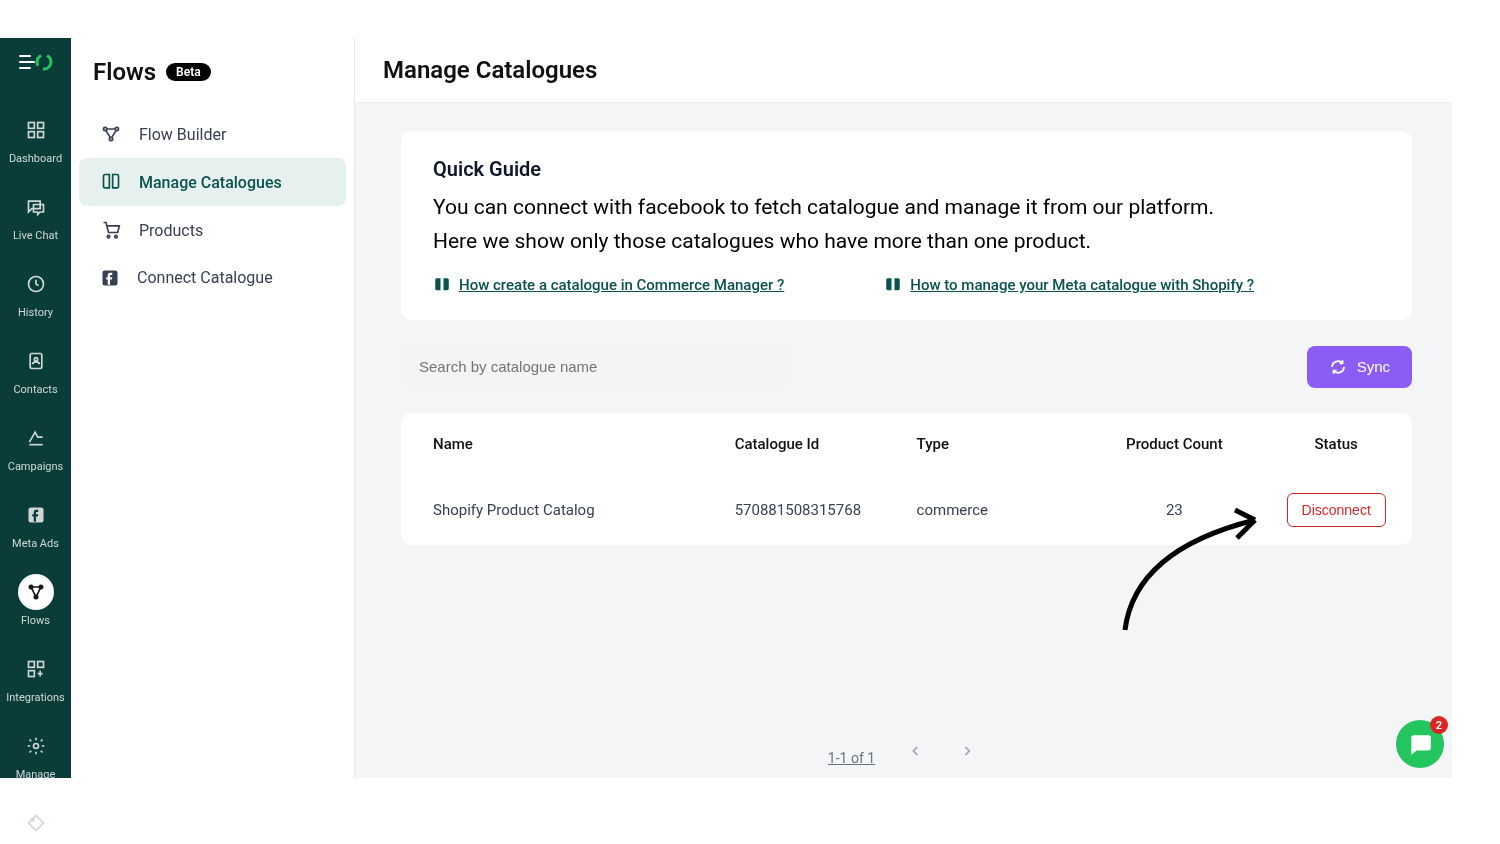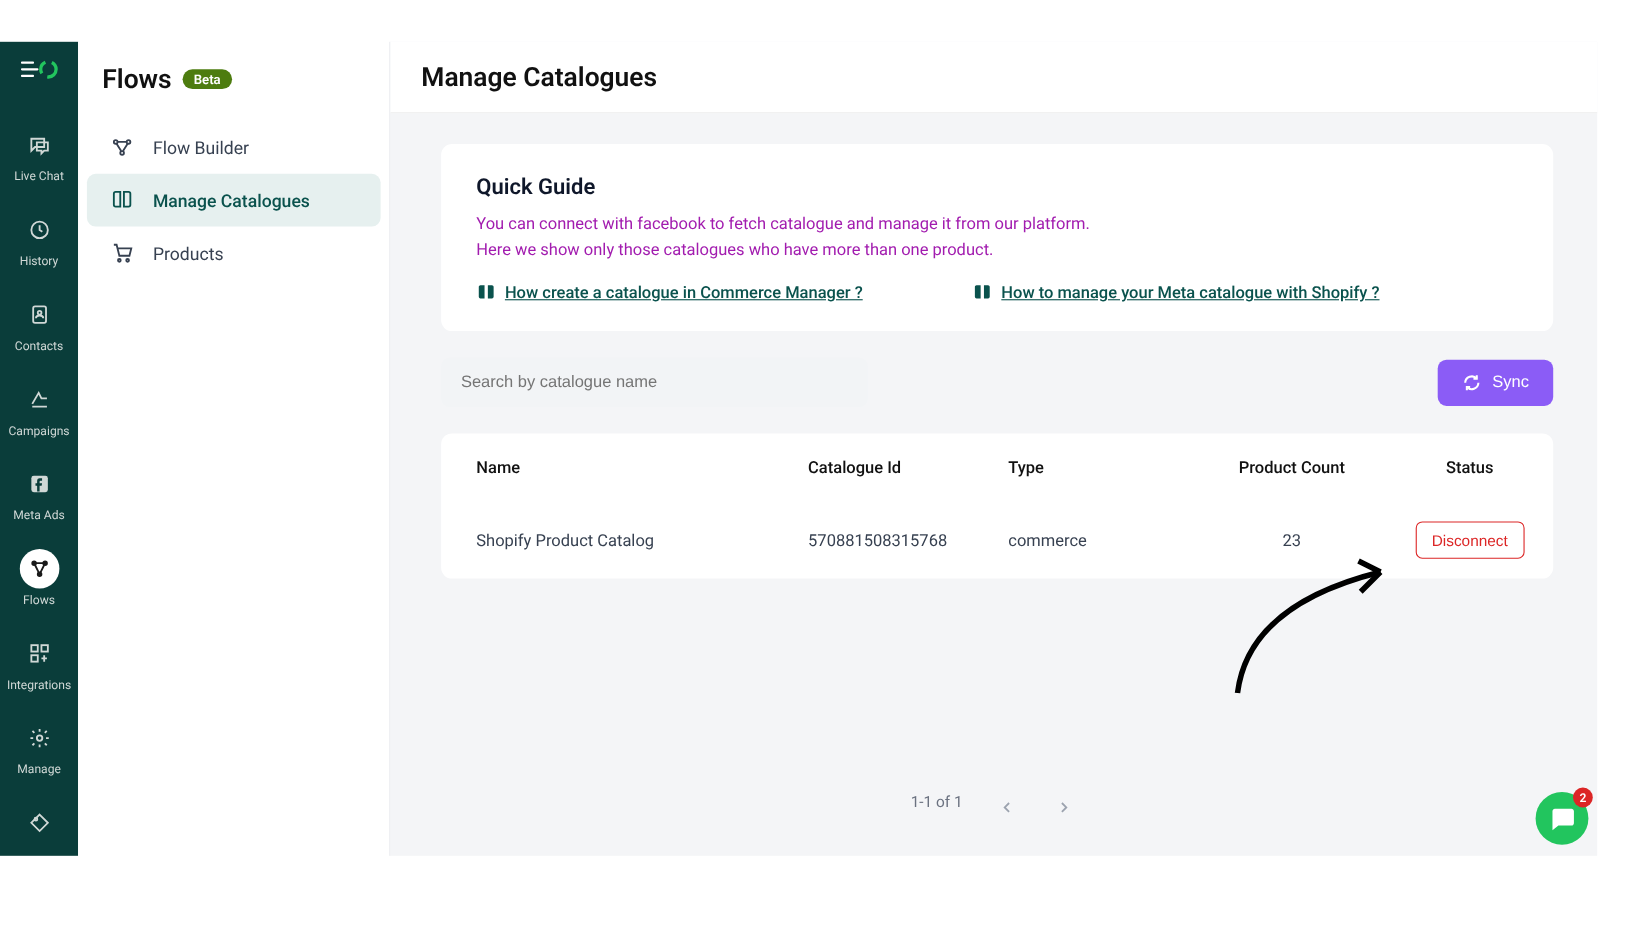--- a/index.html
+++ b/index.html
@@ -9,65 +9,76 @@
 .logo { width: 36px; height: 24px; display: flex; align-items: center; justify-content: center; margin-bottom: 28px; }
 .nav-item { display: flex; flex-direction: column; align-items: center; justify-content: center; color: #d0d8d6; font-size: 11px; cursor: pointer; width: 100%; padding: 12px 0; }
 .nav-item.active .nav-icon-wrap { background: #fff; border-radius: 50%; width: 36px; height: 36px; display: flex; align-items: center; justify-content: center; }
 .nav-item.active .nav-icon-wrap svg { stroke: #1a1a1a; fill: #1a1a1a; }
 .nav-icon-wrap { width: 36px; height: 36px; display: flex; align-items: center; justify-content: center; }
 .nav-label { margin-top: 4px; }
 
 .sidebar { position: absolute; left: 71px; top: 38px; width: 284px; height: 740px; background: #fff; border-right: 1px solid #e5e7eb; padding: 20px 0; }
 .sidebar-header { display: flex; align-items: center; gap: 10px; padding: 0 22px 24px 22px; }
 .sidebar-title { font-size: 24px; font-weight: 600; color: #111; }
-.badge { background: #4d7c0f; color: #fff; font-size: 12px; font-weight: 600; padding: 2px 10px; border-radius: 12px; }
+.badge { background: #000000; color: #fff; font-size: 12px; font-weight: 600; padding: 2px 10px; border-radius: 12px; }
 .sidebar-item { display: flex; align-items: center; gap: 18px; padding: 14px 22px; color: #374151; font-size: 16px; cursor: pointer; border-radius: 8px; margin: 0 8px; }
 .sidebar-item.active { background: #e6f0ef; color: #0a524d; font-weight: 500; }
 .sidebar-item svg { flex-shrink: 0; }
 
 .main { position: absolute; left: 355px; top: 38px; right: 48px; bottom: 66px; background: #f4f5f7; }
 .main-header { background: #fff; padding: 18px 28px; border-bottom: 1px solid #eee; }
 .main-title { font-size: 24px; font-weight: 600; color: #111; }
 
 .content { padding: 28px 0 0 46px; }
 .card { background: #fff; border-radius: 10px; padding: 26px 32px; margin-bottom: 24px; width: 1011px; }
 .card-title { font-size: 20px; font-weight: 600; color: #0f172a; margin-bottom: 10px; }
-.card-text { color: #a21caf; font-size: 15px; line-height: 1.6; }
+.card-text { color: #000000; font-size: 21px; line-height: 1.6; }
 .guide-links { display: flex; gap: 100px; margin-top: 18px; }
 .guide-link { color: #0a524d; font-size: 15px; font-weight: 500; cursor: pointer; display: flex; align-items: center; gap: 8px; text-decoration: underline; }
 
 .toolbar { display: flex; justify-content: space-between; align-items: center; margin-bottom: 24px; width: 1011px; }
 .search-input { background: #f2f4f6; border: none; border-radius: 8px; padding: 14px 18px; font-size: 15px; width: 388px; color: #000000; outline: none; }
 .sync-btn { background: #8b5cf6; color: #fff; border: none; border-radius: 8px; padding: 12px 22px; font-size: 15px; font-weight: 500; cursor: pointer; display: flex; align-items: center; gap: 10px; }
 
 .table-card { background: #fff; border-radius: 10px; width: 1011px; }
 .table { width: 100%; border-collapse: collapse; }
 .table th { text-align: left; font-weight: 500; color: #111; font-size: 15px; padding: 22px 0; }
 .table th:first-child { padding-left: 32px; }
 .table td { padding: 18px 0; color: #374151; font-size: 15px; }
 .table td:first-child { padding-left: 32px; }
 .disconnect-btn { border: 1px solid #dc2626; color: #dc2626; background: #fff; border-radius: 6px; padding: 8px 14px; font-size: 14px; cursor: pointer; }
 
-.pagination { position: absolute; bottom: 28px; left: 50%; transform: translateX(-50%); display: flex; align-items: flex-start; gap: 28px; color: #6b7280; font-size: 14px; }
+.pagination { position: absolute; bottom: 12px; left: 50%; transform: translateX(-50%); display: flex; align-items: flex-end; gap: 28px; color: #6b7280; font-size: 14px; text-decoration: underline; }
 .page-arrow { cursor: pointer; color: #9ca3af; padding: 4px; }
 
 .chat-bubble { position: absolute; right: 56px; bottom: 76px; width: 48px; height: 48px; background: #22c55e; border-radius: 50%; display: flex; align-items: center; justify-content: center; cursor: pointer; }
 .chat-badge { position: absolute; top: -4px; right: -4px; background: #dc2626; color: #fff; width: 18px; height: 18px; border-radius: 50%; font-size: 11px; display: flex; align-items: center; justify-content: center; font-weight: 600; }
 
 .arrow-annotation { position: absolute; left: 1115px; top: 500px; pointer-events: none; }
 </style>
 </head>
 <body>
 
 <div class="primary-nav">
   <div class="logo">
     <svg width="36" height="20" viewBox="0 0 36 20" fill="none">
         <path d="M2 4h10M2 10h14M2 16h10" stroke="#fff" stroke-width="2" stroke-linecap="round"></path>
         <circle cx="26" cy="10" r="7" stroke="#22c55e" stroke-width="3" fill="none" stroke-dasharray="12 6"></circle>
       </svg>
+  </div>
+  <div class="nav-item">
+    <div class="nav-icon-wrap">
+        <svg width="20" height="20" viewBox="0 0 24 24" fill="none" stroke="#d0d8d6" stroke-width="2">
+          <rect x="3" y="3" width="7" height="7"></rect>
+          <rect x="14" y="3" width="7" height="7"></rect>
+          <rect x="3" y="14" width="7" height="7"></rect>
+          <rect x="14" y="14" width="7" height="7"></rect>
+        </svg>
+      </div>
+    <span class="nav-label">Dashboard</span>
   </div>
   <div class="nav-item">
     <div class="nav-icon-wrap">
         <svg width="20" height="20" viewBox="0 0 24 24" fill="none" stroke="#d0d8d6" stroke-width="2">
           <path d="M3 5h14v9H7l-4 4V5z"></path>
           <path d="M9 9h12v9h-4l-3 3v-3H9V9z"></path>
         </svg>
       </div>
     <span class="nav-label">Live Chat</span>
   </div>
@@ -170,20 +181,27 @@
       </svg>
     <span>Manage Catalogues</span>
   </div>
   <div class="sidebar-item">
     <svg width="20" height="20" viewBox="0 0 24 24" fill="none" stroke="#374151" stroke-width="2">
         <circle cx="9" cy="20" r="1.5"></circle>
         <circle cx="18" cy="20" r="1.5"></circle>
         <path d="M3 3h3l3 12h11l2-8H7"></path>
       </svg>
     <span>Products</span>
+  </div>
+  <div class="sidebar-item">
+    <svg width="18" height="18" viewBox="0 0 24 24" fill="#374151">
+        <rect x="2" y="2" width="20" height="20" rx="3"></rect>
+        <path d="M15 8h-2c-.5 0-1 .5-1 1v2h3l-.5 3H12v7h-3v-7H7v-3h2V8c0-2 1.5-3 3-3h3v3z" fill="#fff"></path>
+      </svg>
+    <span>Connect Catalogue</span>
   </div>
 </div>
 
 <div class="main">
   <div class="main-header">
     <div class="main-title">Manage Catalogues</div>
   </div>
   <div class="content">
     <div class="card">
       <div class="card-title">Quick Guide</div>

